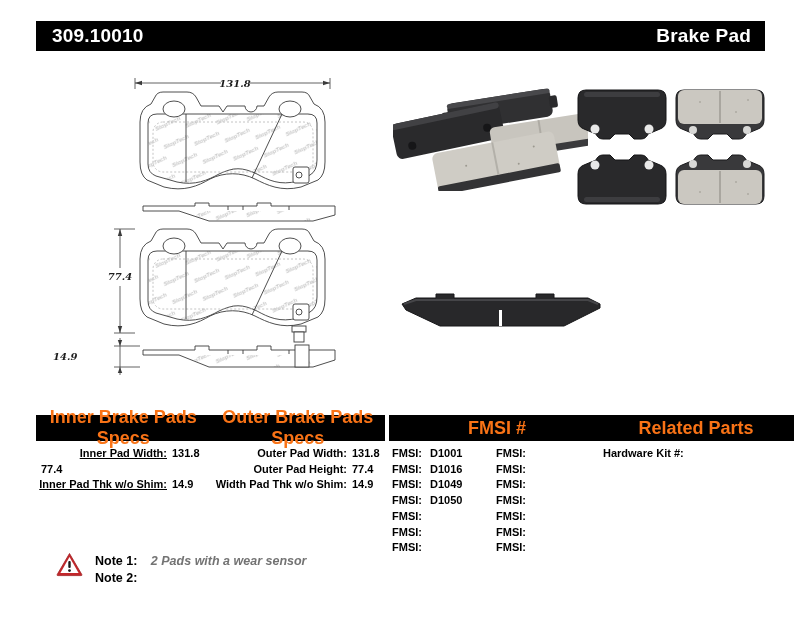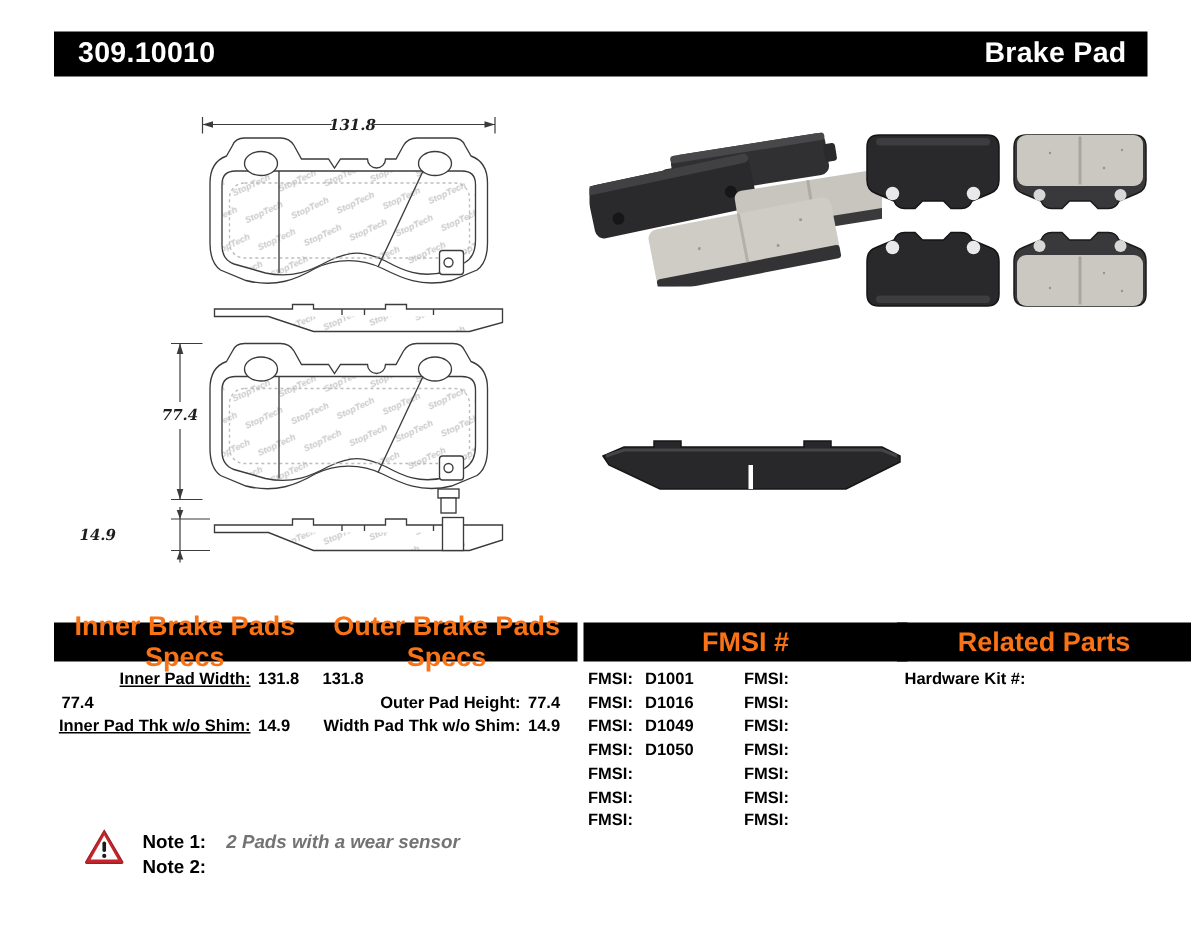--- a/index.html
+++ b/index.html
@@ -206,20 +206,21 @@
       <span class="spec-value">77.4</span>
     </div>
     <div class="spec-row">
       <span class="spec-label">Inner Pad Thk w/o Shim:</span>
       <span class="spec-value">14.9</span>
     </div>
   </div>
 
   <div class="spec-col" id="col-outer">
     <div class="spec-row">
+      <span class="spec-label">Outer Pad Width:</span>
       <span class="spec-value">131.8</span>
     </div>
     <div class="spec-row">
       <span class="spec-label">Outer Pad Height:</span>
       <span class="spec-value">77.4</span>
     </div>
     <div class="spec-row">
       <span class="spec-label">Width Pad Thk w/o Shim:</span>
       <span class="spec-value">14.9</span>
     </div>

